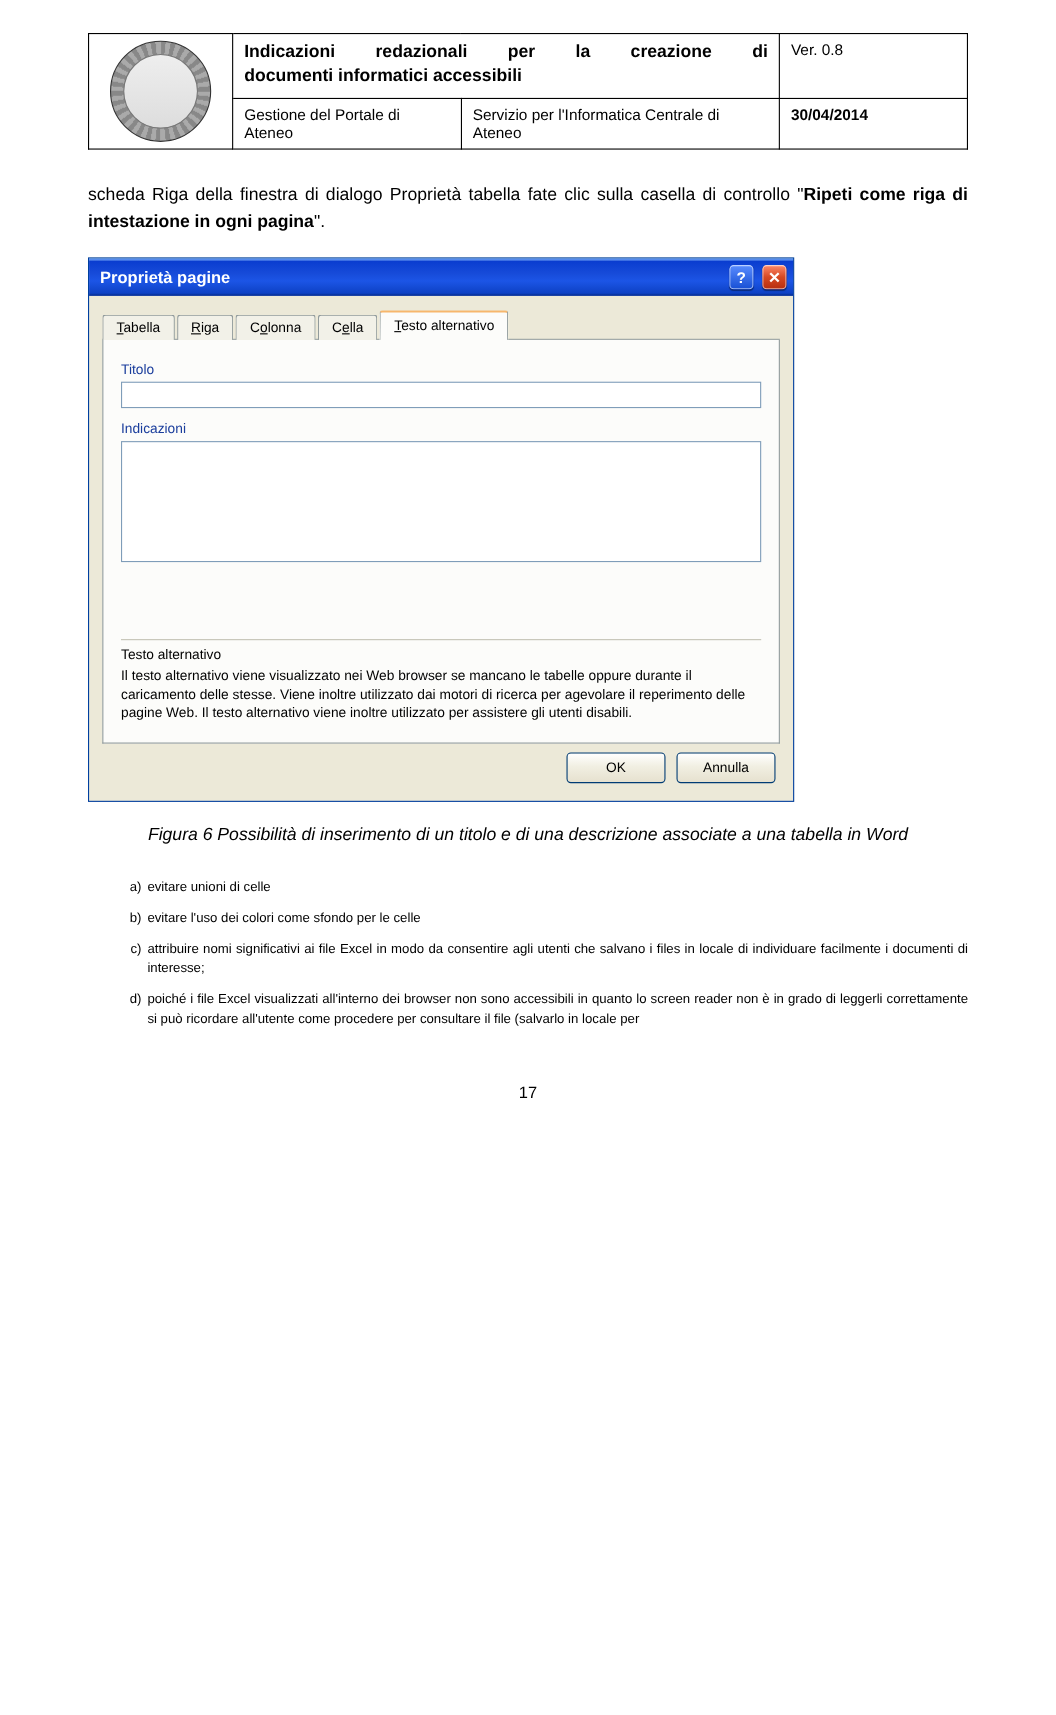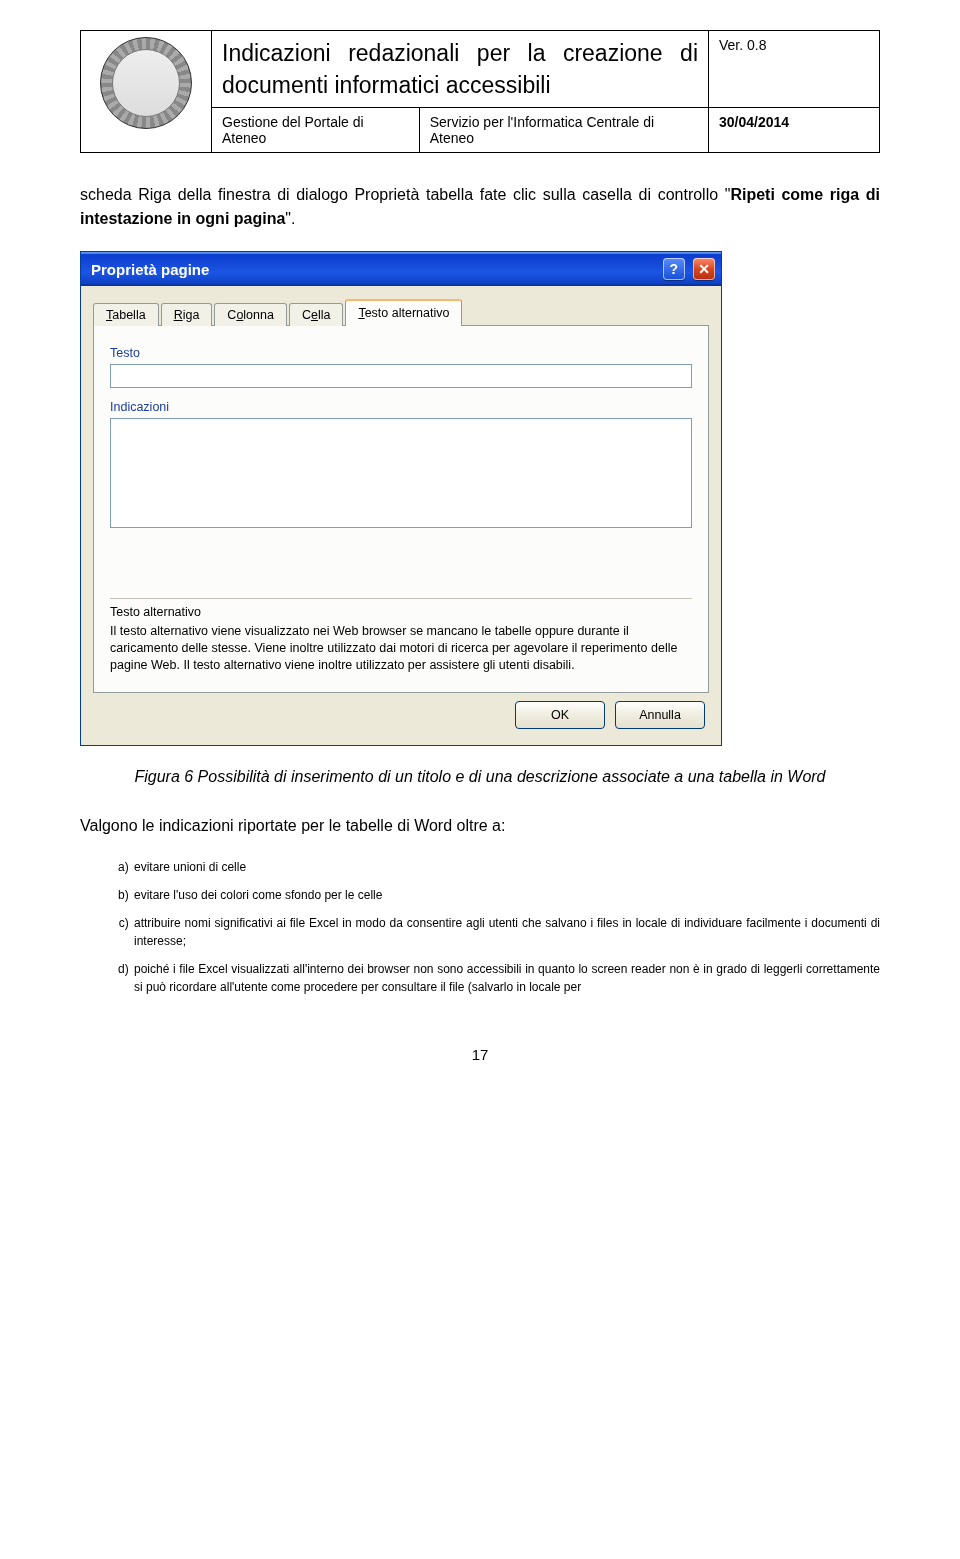--- a/index.html
+++ b/index.html
@@ -20,22 +20,22 @@
     width: 100%;
     margin-bottom: 30px;
   }
   .header-table td {
     border: 1.5px solid #000;
     padding: 6px 10px;
     vertical-align: top;
     font-size: 14px;
   }
   .header-title {
-    font-weight: normal;
-    font-size: 23px;
+    font-weight: bold;
+    font-size: 16px;
     text-align: justify;
     text-align-last: justify;
     line-height: 1.4;
   }
   .header-title-sub {
     text-align: left;
     text-align-last: left;
   }
   .header-right {
     width: 150px;
@@ -262,40 +262,39 @@
     </div>
     <div class="dialog-body">
       <div class="tabstrip">
         <div class="tab"><u>T</u><span>abella</span></div>
         <div class="tab"><u>R</u><span>iga</span></div>
         <div class="tab"><span>C</span><u>o</u><span>lonna</span></div>
         <div class="tab"><span>C</span><u>e</u><span>lla</span></div>
         <div class="tab active"><u>T</u><span>esto alternativo</span></div>
       </div>
       <div class="dialog-panel">
-        <div class="label label-blue">Testo</div>
+        <div class="label label-blue">Titolo</div>
         <div class="textbox"></div>
         <div class="label label-blue" style="margin-top:12px">Indicazioni</div>
         <div class="textarea"></div>
         <div style="height:60px"></div>
         <hr class="divider">
         <div class="label" style="margin-top:4px">Testo alternativo</div>
         <div class="help-text">Il testo alternativo viene visualizzato nei Web browser se mancano le tabelle oppure durante il caricamento delle stesse. Viene inoltre utilizzato dai motori di ricerca per agevolare il reperimento delle pagine Web. Il testo alternativo viene inoltre utilizzato per assistere gli utenti disabili.</div>
       </div>
       <div class="dialog-footer">
         <div class="winbtn">OK</div>
         <div class="winbtn">Annulla</div>
       </div>
     </div>
   </div>
 
   <p class="figure-caption">Figura 6 Possibilità di inserimento di un titolo e di una descrizione associate a una tabella in Word</p>
 
 
-  <p class="body-text">Valgono le indicazioni riportate per le tabelle di Word oltre a:</p>
 
   <ol class="lettered">
     <li>evitare unioni di celle</li>
     <li>evitare l'uso dei colori come sfondo per le celle</li>
     <li>attribuire nomi significativi ai file Excel in modo da consentire agli utenti che salvano i files in locale di individuare facilmente i documenti di interesse;</li>
     <li>poiché i file Excel visualizzati all'interno dei browser non sono accessibili in quanto lo screen reader non è in grado di leggerli correttamente si può ricordare all'utente come procedere per consultare il file (salvarlo in locale per</li>
   </ol>
 
   <div class="page-number">17</div>
 

